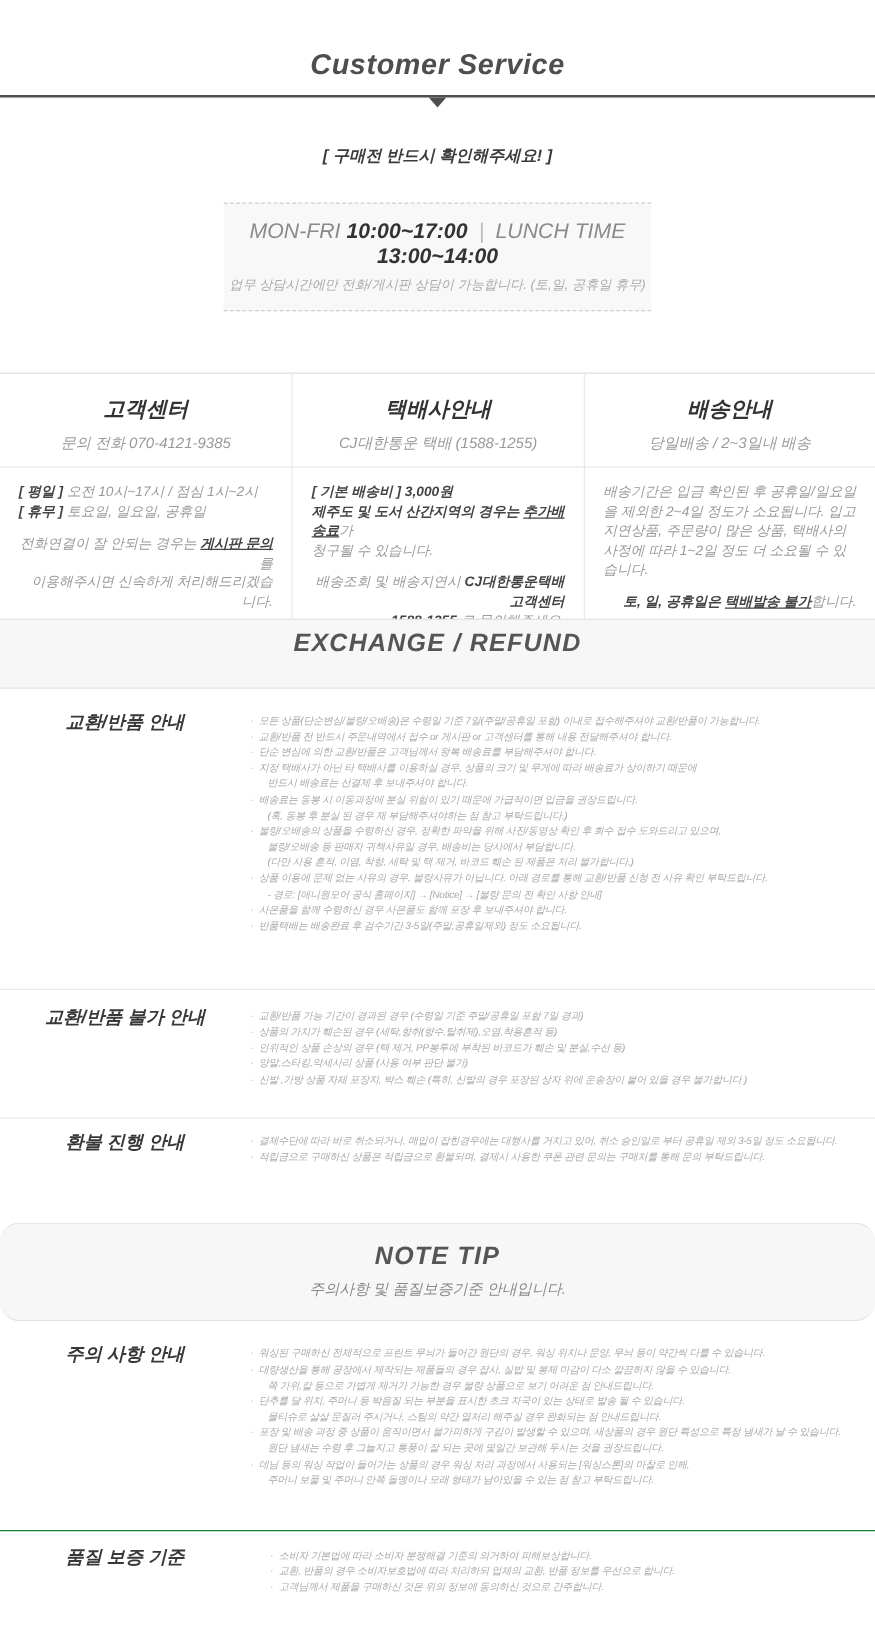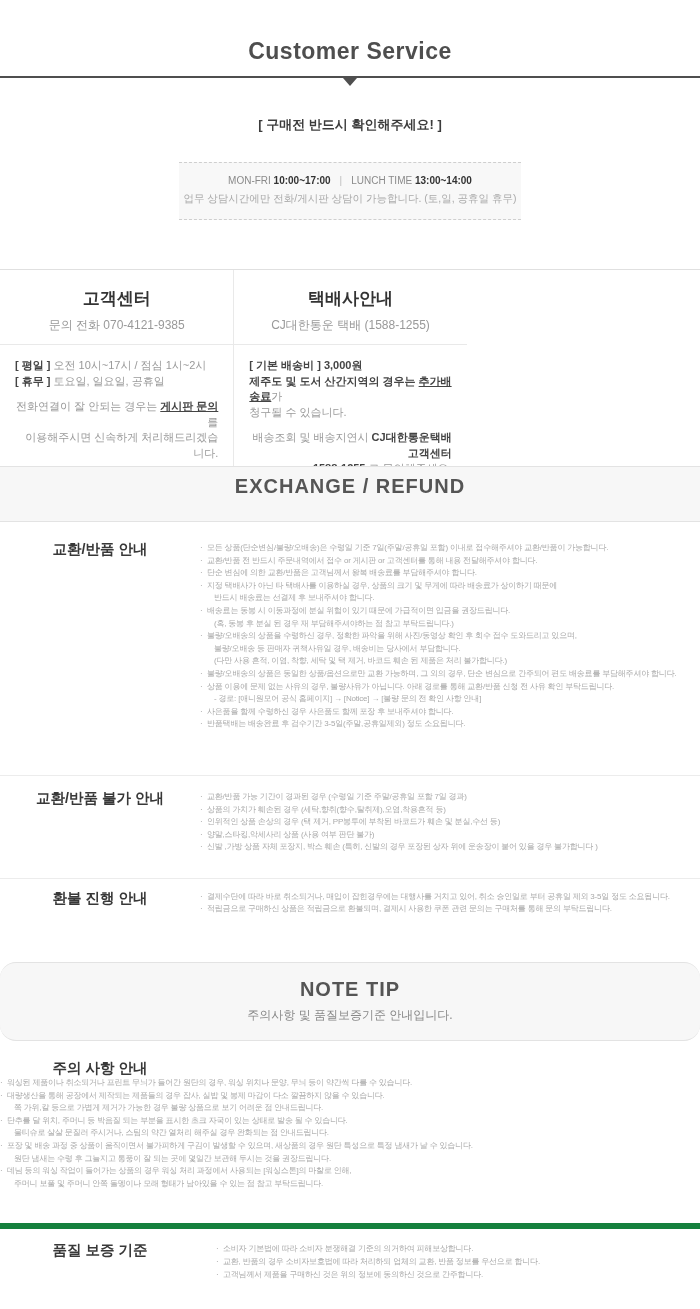--- a/index.html
+++ b/index.html
@@ -1,28 +1,28 @@
 <!DOCTYPE html>
 <html><head>
 <meta charset="utf-8">
 <style>
   * { margin:0; padding:0; box-sizing:border-box; }
   html,body { width:700px; background:#fff; font-family:"Liberation Sans", sans-serif; color:#333; }
-  .page { width:700px; overflow:hidden; }
+  .page { width:700px; overflow:hidden;font-style:italic; }
 
   
   .cs-header { text-align:center; padding-top:38px; }
   .cs-title { font-size:23px; font-weight:600; color:#4e4e4e; letter-spacing:.5px; }
   .title-rule { border-top:2px solid #4f4f4f; margin-top:11px; }
   .tri { width:0; height:0; margin:0 auto; border-left:7px solid transparent; border-right:7px solid transparent; border-top:8px solid #4f4f4f; }
   .purchase-notice { text-align:center; font-size:13px; font-weight:600; color:#3c3c3c; margin-top:30px; }
 
   
   .hours-box { width:342px; margin:28px auto 0; background:#f8f8f8; border-top:1px dashed #cfcfcf; border-bottom:1px dashed #cfcfcf; text-align:center; padding:12px 0 13px; }
-  .hours-main { font-size:10px; color:#8a8a8a; }
+  .hours-main { font-size:17px; color:#8a8a8a; }
   .hours-main .tm { color:#333; font-weight:bold; }
   .hours-main .sep { margin:0 9px; color:#bbb; }
   .hours-note { font-size:10.5px; color:#aaa; margin-top:6px; }
 
   
   .info-table { display:flex; border-top:1px solid #e0e0e0; margin-top:49px; }
   .info-col { width:33.3333%; }
   .info-col + .info-col { border-left:1px solid #e9e9e9; }
   .info-head { text-align:center; height:75px; padding-top:17px; border-bottom:1px solid #e9e9e9; }
   .info-head .t { font-size:17px; font-weight:bold; color:#333; }
@@ -42,21 +42,21 @@
   
   .sec { display:flex; }
   .sec-label { width:200px; text-align:center; font-size:14.5px; font-weight:bold; color:#383838; line-height:1.1; }
   .sec-body { flex:1; font-size:8px; letter-spacing:-0.2px; color:#a9a9a9; overflow:hidden; padding-right:20px; }
   .sec-body .line { line-height:12.6px; white-space:nowrap; }
   .sec-body .line .mark { display:inline-block; width:7px; }
   .sec-body .line.cont { padding-left:7px; }
   .sec-ex  { padding:20px 0 44px; border-bottom:1px solid #ececec; }
   .sec-nex { padding:15px 0 24px; border-bottom:1px solid #ececec; }
   .sec-ref { padding:12px 0 46px; }
-  .sec-cau { padding:20px 0 33px; border-bottom:6px solid #15803d;flex-direction:column; }
+  .sec-cau { padding:20px 0 33px; border-bottom:1px solid #15803d; }
   .sec-qua { padding:14px 0 20px;gap:16px; }
 </style>
 </head>
 <body>
 
 <div class="page">
 
   <div class="cs-header">
     <div class="cs-title">Customer Service</div>
     <div class="title-rule"></div>
@@ -94,20 +94,30 @@
       </div>
       <div class="info-body">
         <p><span class="b">[ 기본 배송비 ] </span><span class="b">3,000원</span><br>
         <span class="b">제주도 및 도서 산간지역의 경우는 </span><span class="b u">추가배송료</span><span>가</span><br>
         <span>청구될 수 있습니다.</span></p>
         <p><span>배송조회 및 배송지연시 </span><span class="b">CJ대한통운택배 고객센터</span><br>
         <span class="b u">1588-1255</span><span> 로 문의해주세요.</span></p>
       </div>
     </div>
 
+    <div class="info-col">
+      <div class="info-head">
+        <div class="t">배송안내</div>
+        <div class="s">당일배송 / 2~3일내 배송</div>
+      </div>
+      <div class="info-body">
+        <p>배송기간은 입금 확인된 후 공휴일/일요일을 제외한 2~4일 정도가 소요됩니다. 입고지연상품, 주문량이 많은 상품, 택배사의 사정에 따라 1~2일 정도 더 소요될 수 있습니다.</p>
+        <p><span class="b">토, 일, 공휴일은 </span><span class="b u">택배발송 불가</span><span>합니다.</span></p>
+      </div>
+    </div>
 
   </div>
 
   <div class="band band-ex">
     <div class="band-title">EXCHANGE / REFUND</div>
   </div>
 
   <section class="sec sec-ex">
     <div class="sec-label">교환/반품 안내</div>
     <div class="sec-body">
@@ -115,21 +125,20 @@
     <div class="line"><span class="mark">·</span><span>모든 상품(단순변심/불량/오배송)은 수령일 기준 7일(주말/공휴일 포함) 이내로 접수해주셔야 교환/반품이 가능합니다.</span></div>
         <div class="line"><span class="mark">·</span><span>교환/반품 전 반드시 주문내역에서 접수 or 게시판 or 고객센터를 통해 내용 전달해주셔야 합니다.</span></div>
         <div class="line"><span class="mark">·</span><span>단순 변심에 의한 교환/반품은 고객님께서 왕복 배송료를 부담해주셔야 합니다.</span></div>
         <div class="line"><span class="mark">·</span><span>지정 택배사가 아닌 타 택배사를 이용하실 경우, 상품의 크기 및 무게에 따라 배송료가 상이하기 때문에</span></div>
         <div class="line cont"><span class="mark"></span><span>반드시 배송료는 선결제 후 보내주셔야 합니다.</span></div>
         <div class="line"><span class="mark">·</span><span>배송료는 동봉 시 이동과정에 분실 위험이 있기 때문에 가급적이면 입금을 권장드립니다.</span></div>
         <div class="line cont"><span class="mark"></span><span>(혹, 동봉 후 분실 된 경우 재 부담해주셔야하는 점 참고 부탁드립니다.)</span></div>
         <div class="line"><span class="mark">·</span><span>불량/오배송의 상품을 수령하신 경우, 정확한 파악을 위해 사진/동영상 확인 후 회수 접수 도와드리고 있으며,</span></div>
         <div class="line cont"><span class="mark"></span><span>불량/오배송 등 판매자 귀책사유일 경우, 배송비는 당사에서 부담합니다.</span></div>
         <div class="line cont"><span class="mark"></span><span>(다만 사용 흔적, 이염, 착향, 세탁 및 택 제거, 바코드 훼손 된 제품은 처리 불가합니다.)</span></div>
-        <div class="line"><span class="mark">·</span><span>불량/오배송의 상품은 동일한 상품/옵션으로만 교환 가능하며, 그 외의 경우, 단순 변심으로 간주되어 편도 배송료를 부담해주셔야 합니다.</span></div>
         <div class="line"><span class="mark">·</span><span>상품 이용에 문제 없는 사유의 경우, 불량사유가 아닙니다. 아래 경로를 통해 교환/반품 신청 전 사유 확인 부탁드립니다.</span></div>
         <div class="line cont"><span class="mark"></span><span>- 경로: [애니원모어 공식 홈페이지] → [Notice] → [불량 문의 전 확인 사항 안내]</span></div>
         <div class="line"><span class="mark">·</span><span>사은품을 함께 수령하신 경우 사은품도 함께 포장 후 보내주셔야 합니다.</span></div>
         <div class="line"><span class="mark">·</span><span>반품택배는 배송완료 후 검수기간 3-5일(주말,공휴일제외) 정도 소요됩니다.</span></div>
       </div>
   </section>
 
   <section class="sec sec-nex">
     <div class="sec-label">교환/반품 불가 안내</div>
     <div class="sec-body">
@@ -153,21 +162,21 @@
 
   <div class="band band-note">
     <div class="band-title">NOTE TIP</div>
     <div class="band-sub">주의사항 및 품질보증기준 안내입니다.</div>
   </div>
 
   <section class="sec sec-cau">
     <div class="sec-label">주의 사항 안내</div>
     <div class="sec-body">
 
-    <div class="line"><span class="mark">·</span><span>워싱된 제품이나 취소되거나 프린트 무늬가 들어간 원단의 경우, 워싱 위치나 문양, 무늬 등이 약간씩 다를 수 있습니다.</span></div>
+    <div class="line"><span class="mark">·</span><span>워싱된 구매하신 전체적으로 프린트 무늬가 들어간 원단의 경우, 워싱 위치나 문양, 무늬 등이 약간씩 다를 수 있습니다.</span></div>
         <div class="line"><span class="mark">·</span><span>대량생산을 통해 공장에서 제작되는 제품들의 경우 잡사, 실밥 및 봉제 마감이 다소 깔끔하지 않을 수 있습니다.</span></div>
         <div class="line cont"><span class="mark"></span><span>쪽 가위,칼 등으로 가볍게 제거가 가능한 경우 불량 상품으로 보기 어려운 점 안내드립니다.</span></div>
         <div class="line"><span class="mark">·</span><span>단추를 달 위치, 주머니 등 박음질 되는 부분을 표시한 초크 자국이 있는 상태로 발송 될 수 있습니다.</span></div>
         <div class="line cont"><span class="mark"></span><span>물티슈로 살살 문질러 주시거나, 스팀의 약간 열처리 해주실 경우 완화되는 점 안내드립니다.</span></div>
         <div class="line"><span class="mark">·</span><span>포장 및 배송 과정 중 상품이 움직이면서 불가피하게 구김이 발생할 수 있으며, 새상품의 경우 원단 특성으로 특정 냄새가 날 수 있습니다.</span></div>
         <div class="line cont"><span class="mark"></span><span>원단 냄새는 수령 후 그늘지고 통풍이 잘 되는 곳에 몇일간 보관해 두시는 것을 권장드립니다.</span></div>
         <div class="line"><span class="mark">·</span><span>데님 등의 워싱 작업이 들어가는 상품의 경우 워싱 처리 과정에서 사용되는 [워싱스톤]의 마찰로 인해,</span></div>
         <div class="line cont"><span class="mark"></span><span>주머니 보풀 및 주머니 안쪽 돌멩이나 모래 형태가 남아있을 수 있는 점 참고 부탁드립니다.</span></div>
       </div>
   </section>

